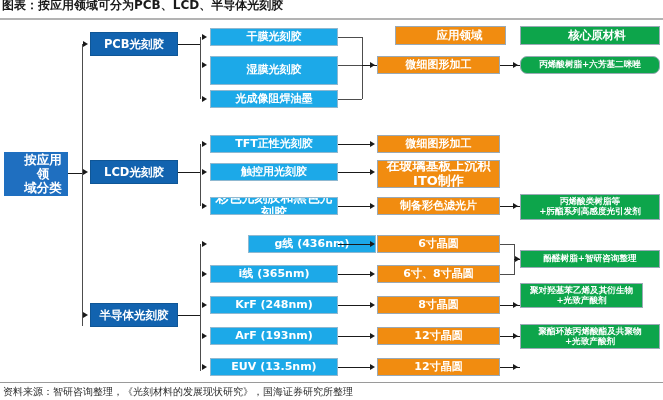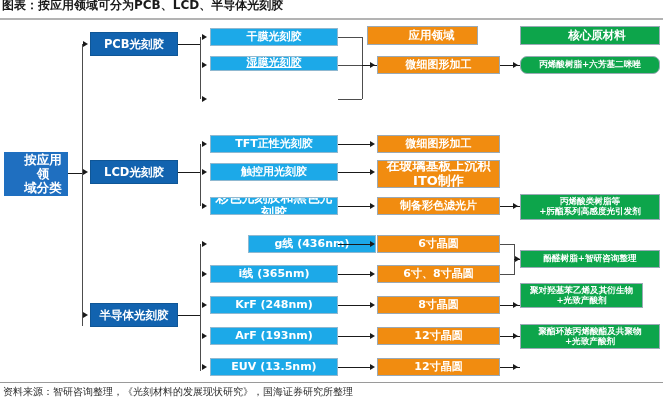--- a/index.html
+++ b/index.html
@@ -44,42 +44,43 @@
        border-left:5px solid #1a1a1a;}
 </style>
 </head>
 <body>
 
 <div id="stage">
 
   <div class="title">图表：按应用领域可分为PCB、LCD、半导体光刻胶</div>
   <div class="title-rule"></div>
 
-  <div class="node orange hdr" style="left:367px;top:26px;width:111px;height:19px;padding-left:20px;">应用领域</div>
+  <div class="node orange hdr" style="left:395px;top:26px;width:111px;height:19px;padding-left:20px;">应用领域</div>
   <div class="node green hdr" style="left:520px;top:26px;width:140px;height:19px;padding-left:16px;">核心原材料</div>
 
   <div class="node root" style="left:4px;top:152px;width:64px;height:44px;white-space:pre-line;padding-left:16px;">按应用领
 域分类</div>
 
   <div class="ln h dk" style="left:68px;top:173px;width:14px;"></div>
   <div class="ln v" style="left:82px;top:44px;height:282px;"></div>
 
   <div class="node cat" style="left:90px;top:32px;width:88px;height:24px;">PCB光刻胶</div>
   <div class="node cat" style="left:90px;top:160px;width:88px;height:24px;">LCD光刻胶</div>
   <div class="node cat" style="left:90px;top:303px;width:88px;height:24px;">半导体光刻胶</div>
 
   <div class="arw" style="left:83px;top:40.5px;"></div>
   <div class="arw" style="left:83px;top:168.5px;"></div>
   <div class="arw" style="left:83px;top:311.5px;"></div>
 
   <div class="ln h dk" style="left:178px;top:44px;width:22px;"></div>
   <div class="ln v" style="left:200px;top:37px;height:62px;"></div>
 
   <div class="node blue" style="left:210px;top:28px;width:128px;height:18px;">干膜光刻胶</div>
-  <div class="node blue" style="left:210px;top:56px;width:128px;height:15px;text-decoration:underline;">湿膜光刻胶</div>
+  <div class="node blue" style="left:210px;top:56px;width:128px;height:29px;">湿膜光刻胶</div>
+  <div class="node blue" style="left:210px;top:90px;width:128px;height:18px;">光成像阻焊油墨</div>
 
   <div class="arw" style="left:202px;top:33.5px;"></div>
   <div class="arw" style="left:202px;top:61.5px;"></div>
   <div class="arw" style="left:202px;top:95.5px;"></div>
 
   <div class="ln h" style="left:338px;top:37px;width:24px;"></div>
   <div class="ln h" style="left:338px;top:65px;width:24px;"></div>
   <div class="ln h" style="left:338px;top:99px;width:24px;"></div>
   <div class="ln v" style="left:362px;top:37px;height:62px;"></div>
   <div class="ln h dk" style="left:362px;top:65px;width:15px;"></div>

